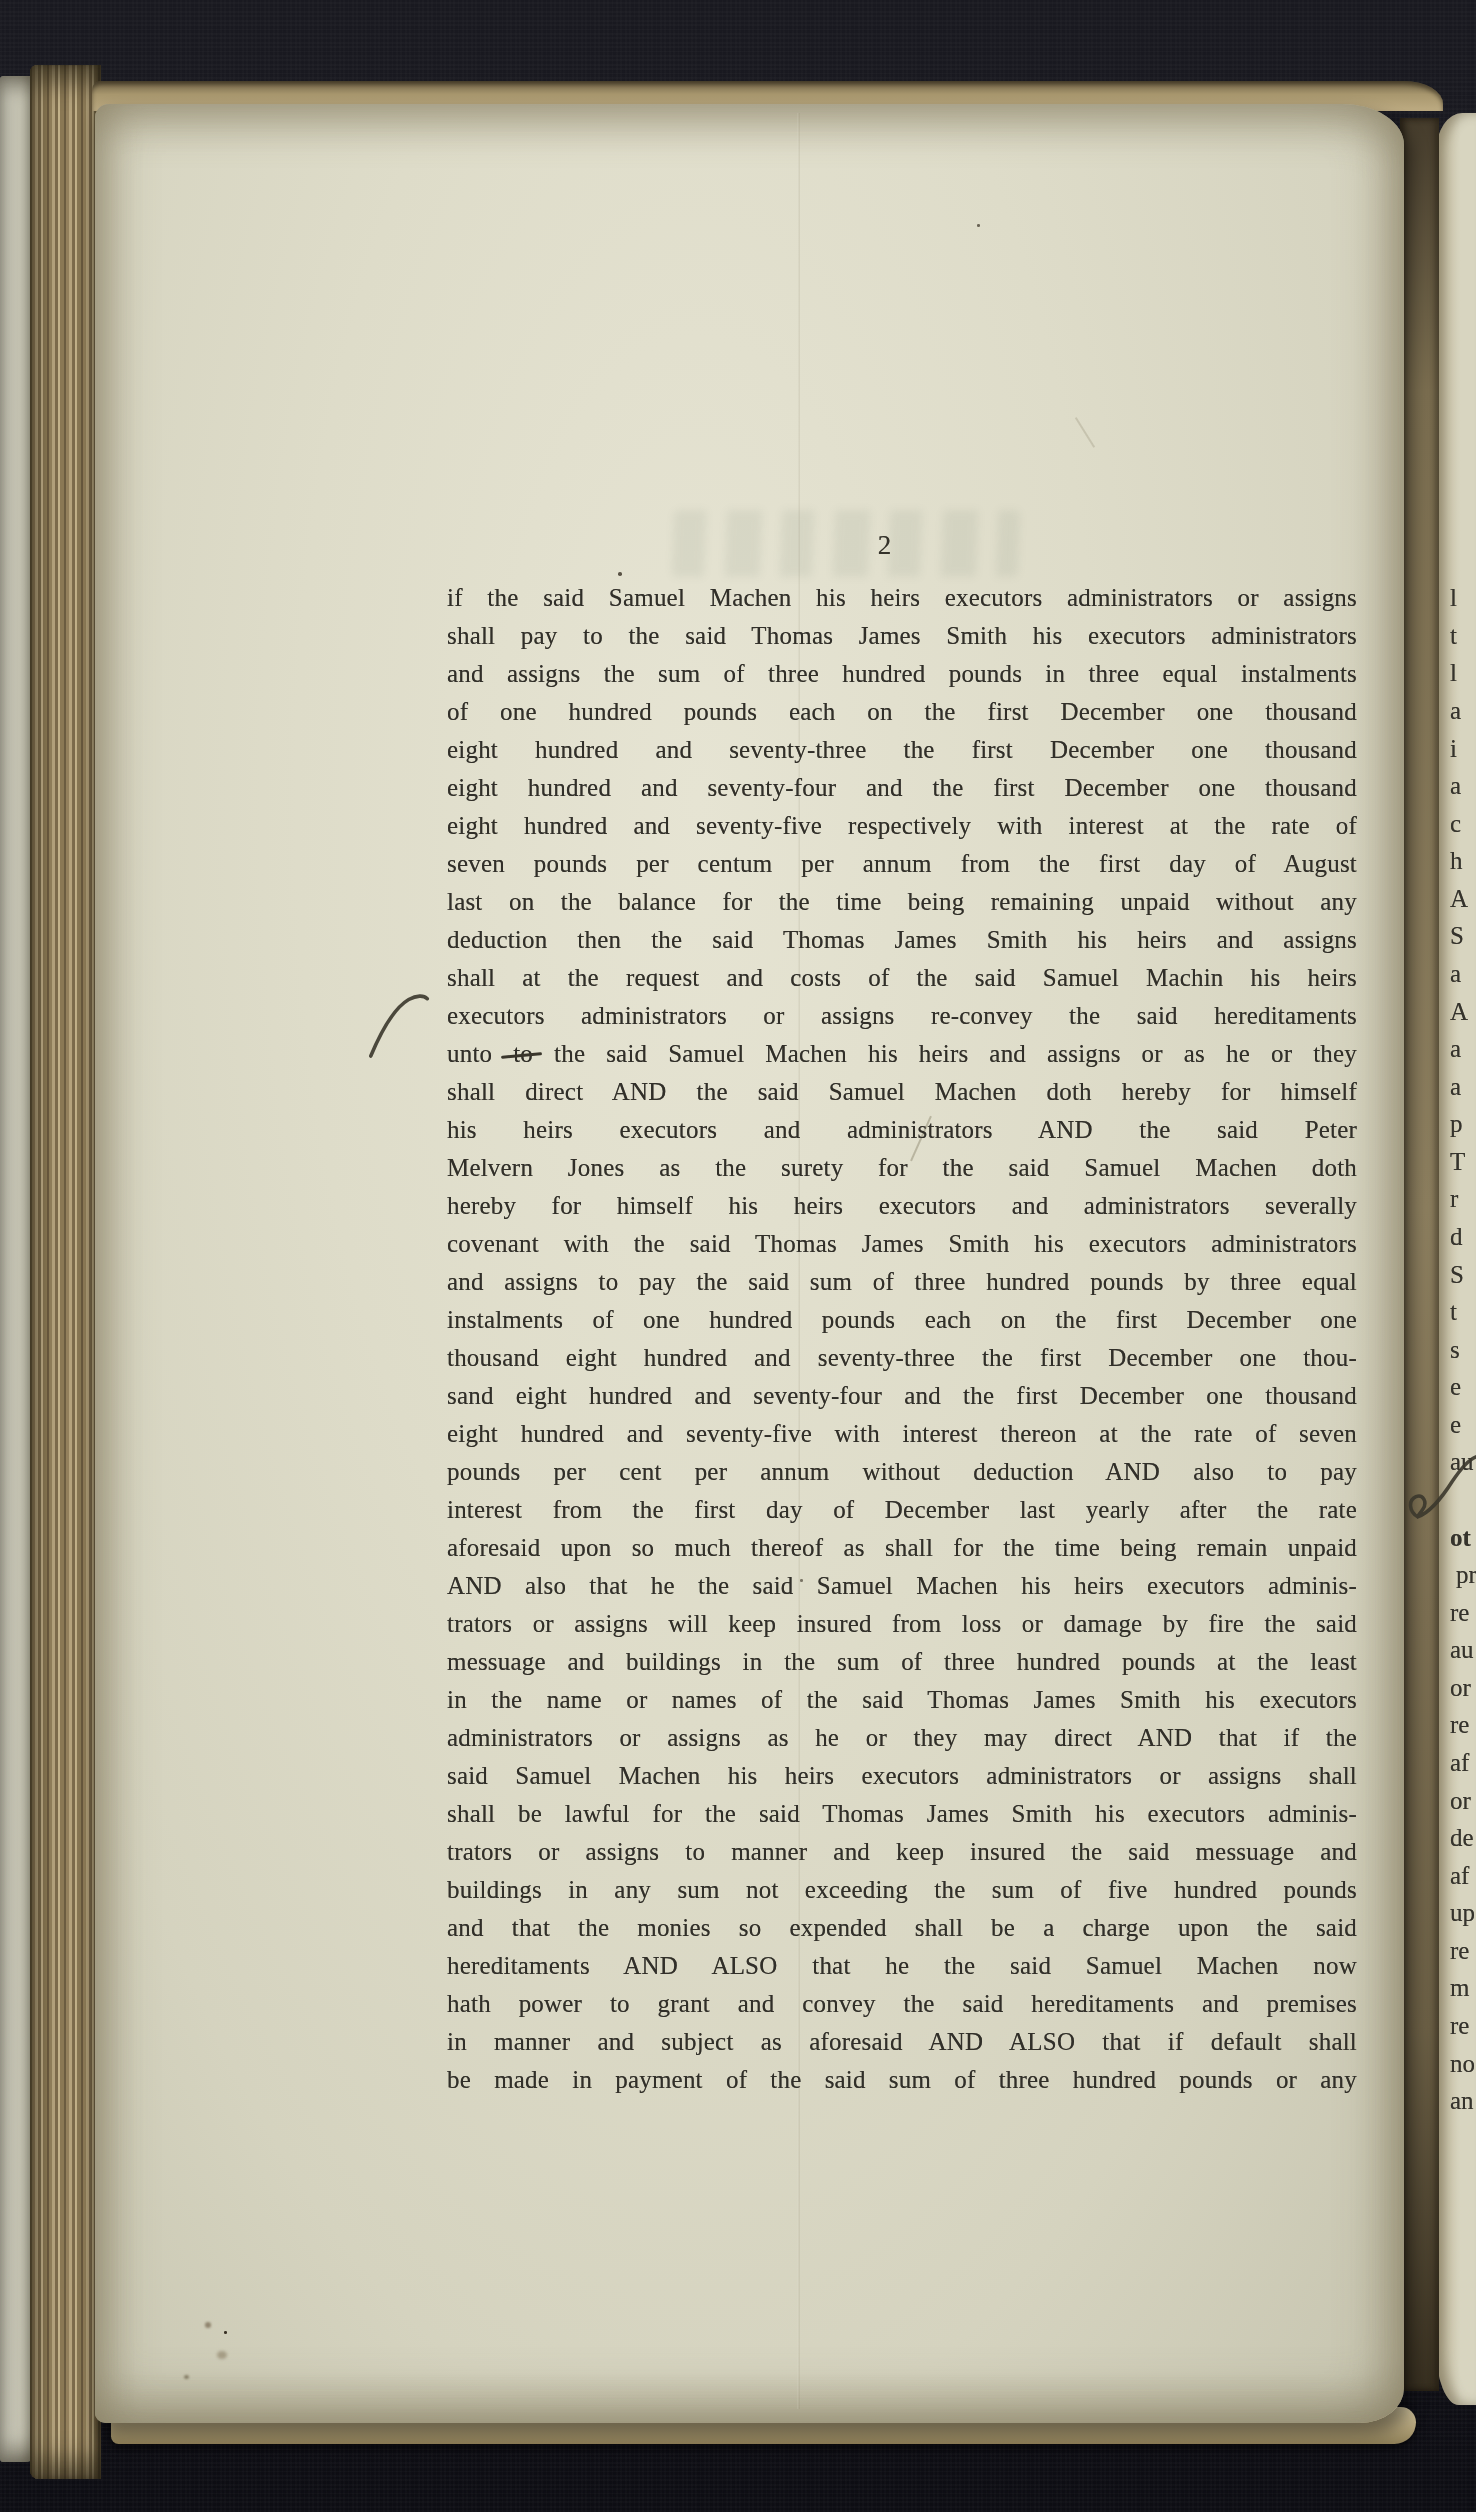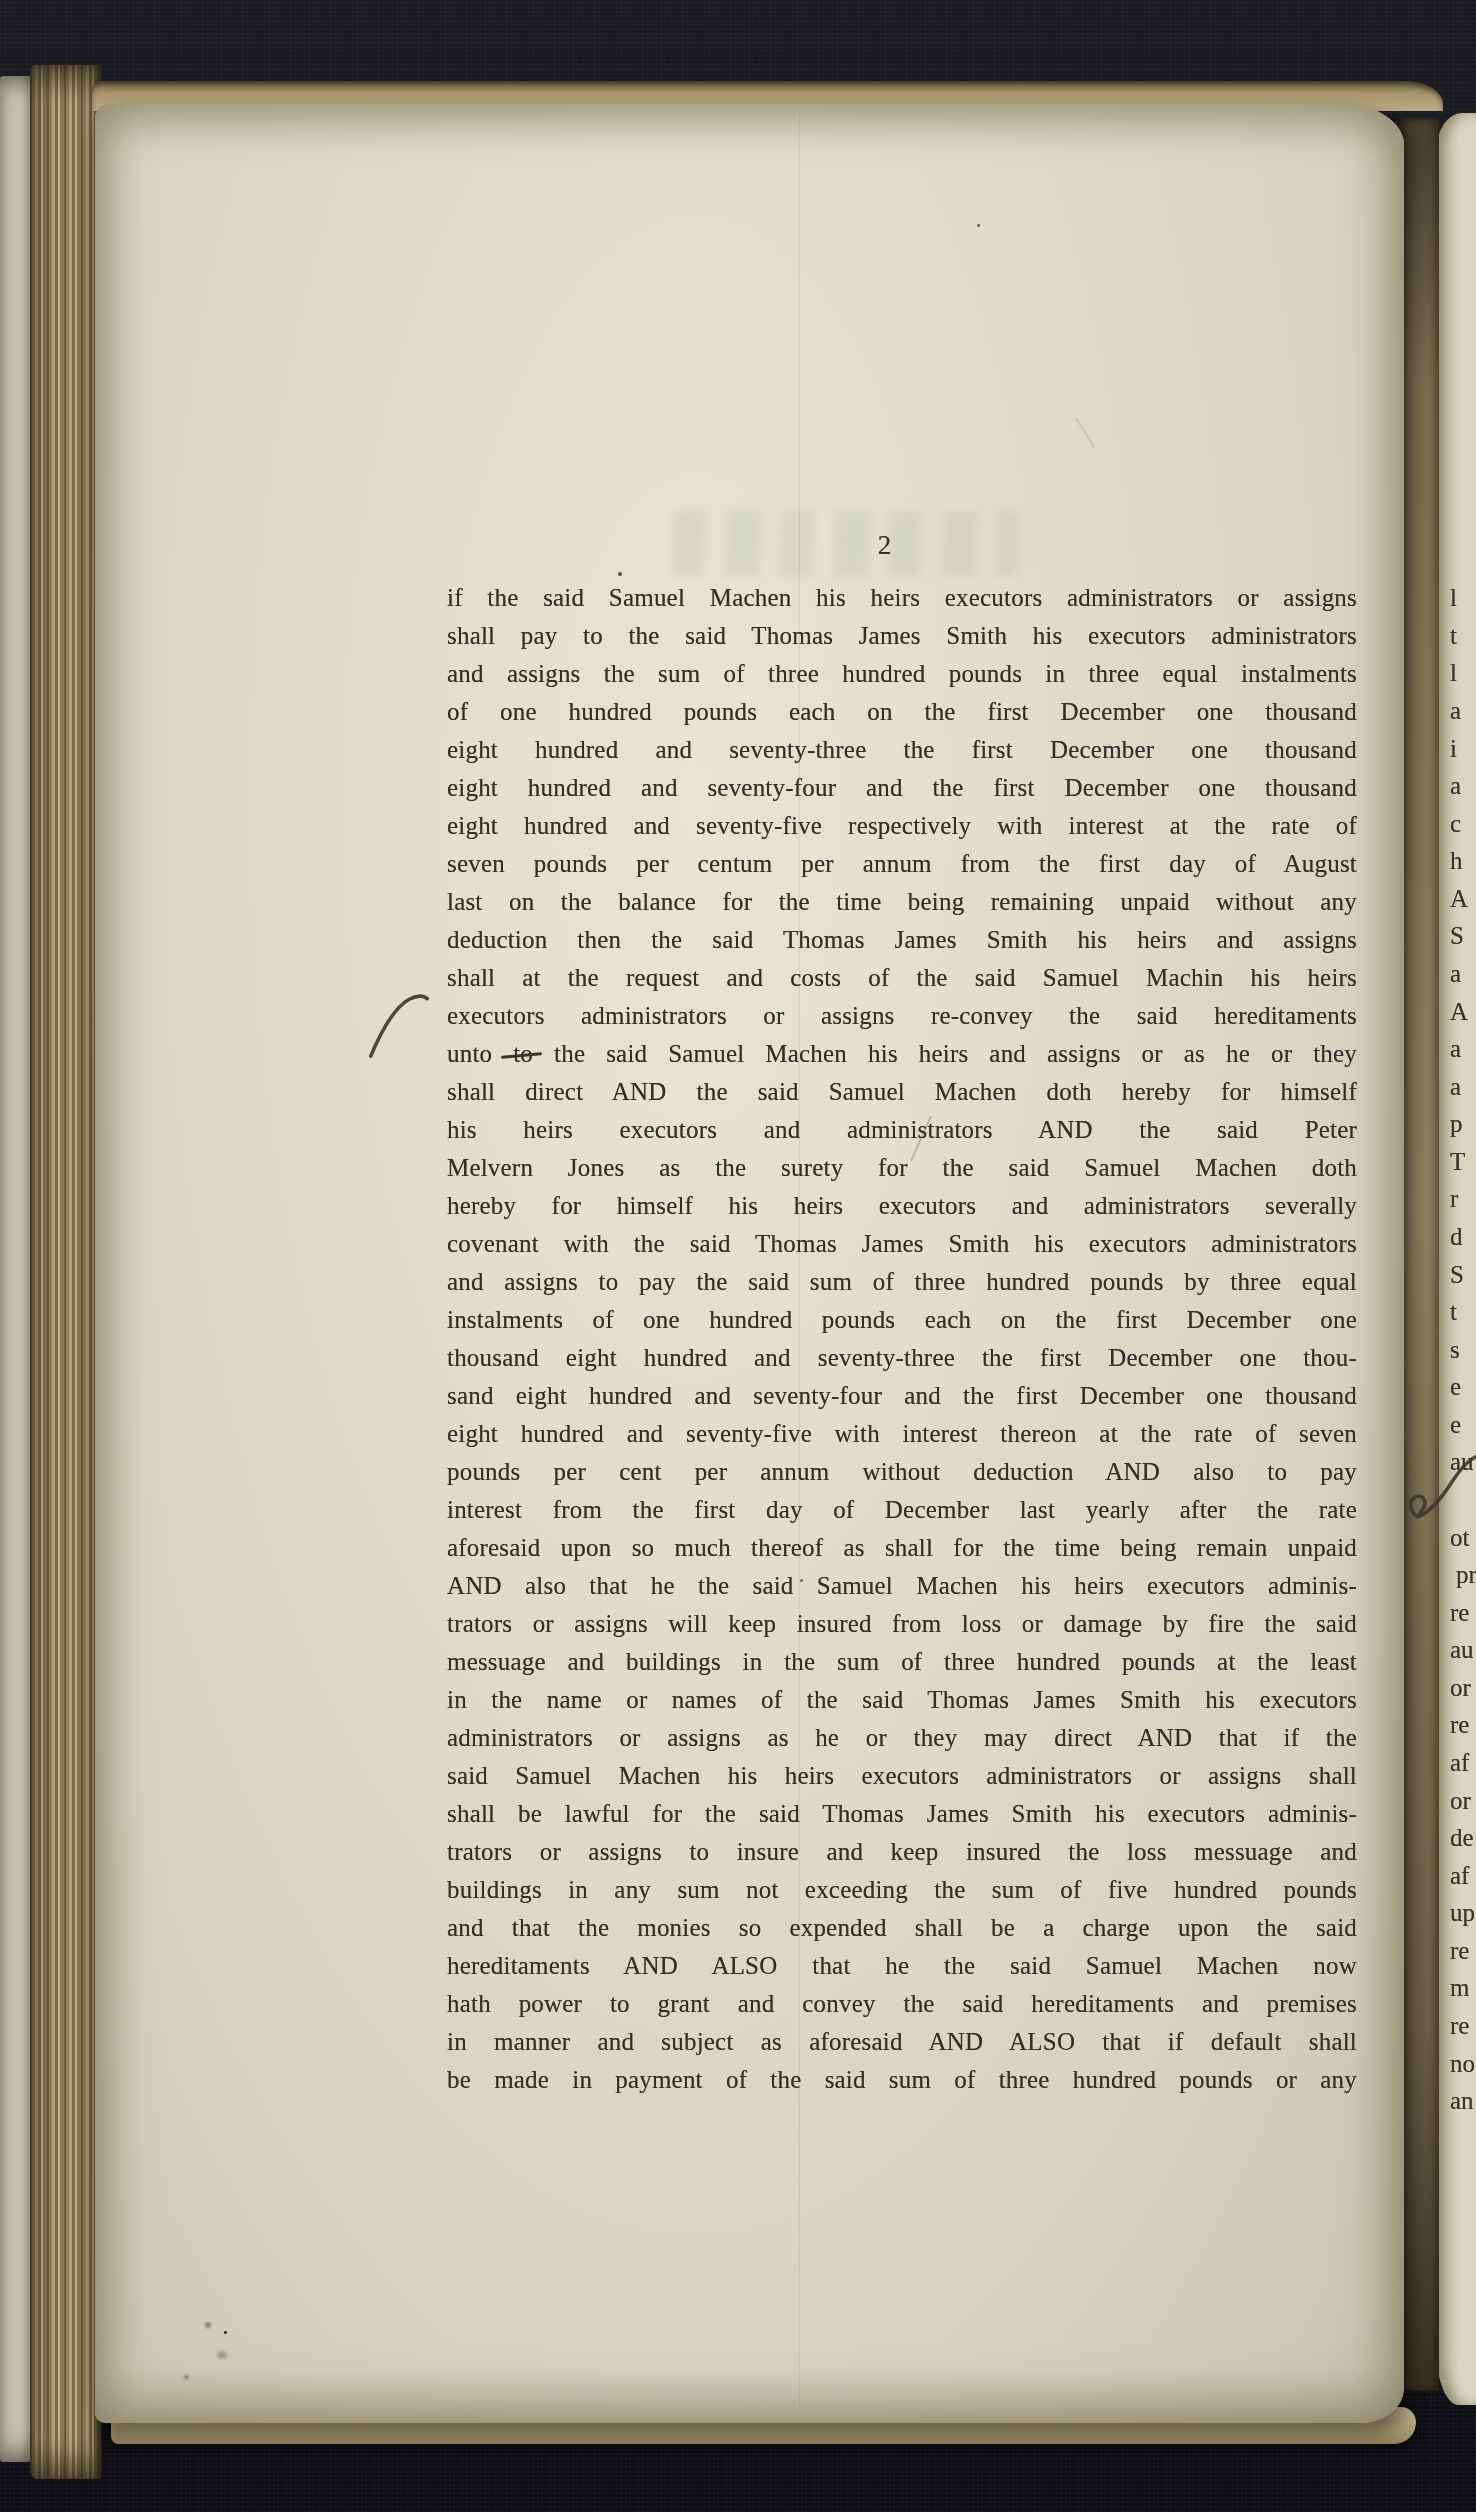--- a/index.html
+++ b/index.html
@@ -130,21 +130,21 @@
       <span class="facing-letter" style="top: 1030px;">T</span>
       <span class="facing-letter" style="top: 1067px;">r</span>
       <span class="facing-letter" style="top: 1105px;">d</span>
       <span class="facing-letter" style="top: 1143px;">S</span>
       <span class="facing-letter" style="top: 1180px;">t</span>
       <span class="facing-letter" style="top: 1218px;">s</span>
       <span class="facing-letter" style="top: 1255px;">e</span>
       <span class="facing-letter" style="top: 1293px;">e</span>
       <span class="facing-letter" style="top: 1330px;">au</span>
       <span class="facing-letter" style="top: 1368px; margin-left: 36px;">ac</span>
-      <span class="facing-letter" style="top: 1406px;">ot</span>
+      <span class="facing-letter" style="top: 1406px; font-weight: bold;">ot</span>
       <span class="facing-letter" style="top: 1443px; margin-left: 6px;">pr</span>
       <span class="facing-letter" style="top: 1481px;">re</span>
       <span class="facing-letter" style="top: 1518px;">au</span>
       <span class="facing-letter" style="top: 1556px;">or</span>
       <span class="facing-letter" style="top: 1593px;">re</span>
       <span class="facing-letter" style="top: 1631px;">af</span>
       <span class="facing-letter" style="top: 1669px;">or</span>
       <span class="facing-letter" style="top: 1706px;">de</span>
       <span class="facing-letter" style="top: 1744px;">af</span>
       <span class="facing-letter" style="top: 1781px;">up</span>
@@ -198,21 +198,21 @@
       <div class="text-line">pounds per cent per annum without deduction AND also to pay</div>
       <div class="text-line">interest from the first day of December last yearly after the rate</div>
       <div class="text-line">aforesaid upon so much thereof as shall for the time being remain unpaid</div>
       <div class="text-line">AND also that he the said Samuel Machen his heirs executors adminis-</div>
       <div class="text-line">trators or assigns will keep insured from loss or damage by fire the said</div>
       <div class="text-line">messuage and buildings in the sum of three hundred pounds at the least</div>
       <div class="text-line">in the name or names of the said Thomas James Smith his executors</div>
       <div class="text-line">administrators or assigns as he or they may direct AND that if the</div>
       <div class="text-line">said Samuel Machen his heirs executors administrators or assigns shall</div>
       <div class="text-line">shall be lawful for the said Thomas James Smith his executors adminis-</div>
-      <div class="text-line">trators or assigns to insure and keep insured the loss messuage and</div>
+      <div class="text-line">trators or assigns to manner and keep insured the said messuage and</div>
       <div class="text-line">buildings in any sum not exceeding the sum of five hundred pounds</div>
       <div class="text-line">and that the monies so expended shall be a charge upon the said</div>
       <div class="text-line">hereditaments AND ALSO that he the said Samuel Machen now</div>
       <div class="text-line">hath power to grant and convey the said hereditaments and premises</div>
       <div class="text-line">in manner and subject as aforesaid AND ALSO that if default shall</div>
       <div class="text-line">be made in payment of the said sum of three hundred pounds or any</div>
     </div>
 
   <svg class="marks" width="1476" height="2512" viewBox="0 0 1672 2845">
     <path d="M 420 1196 C 430 1172 446 1142 463 1132 C 472 1127 480 1127 484 1131" fill="none" stroke="#3b372c" stroke-width="4" stroke-linecap="round" opacity=".9"></path>

